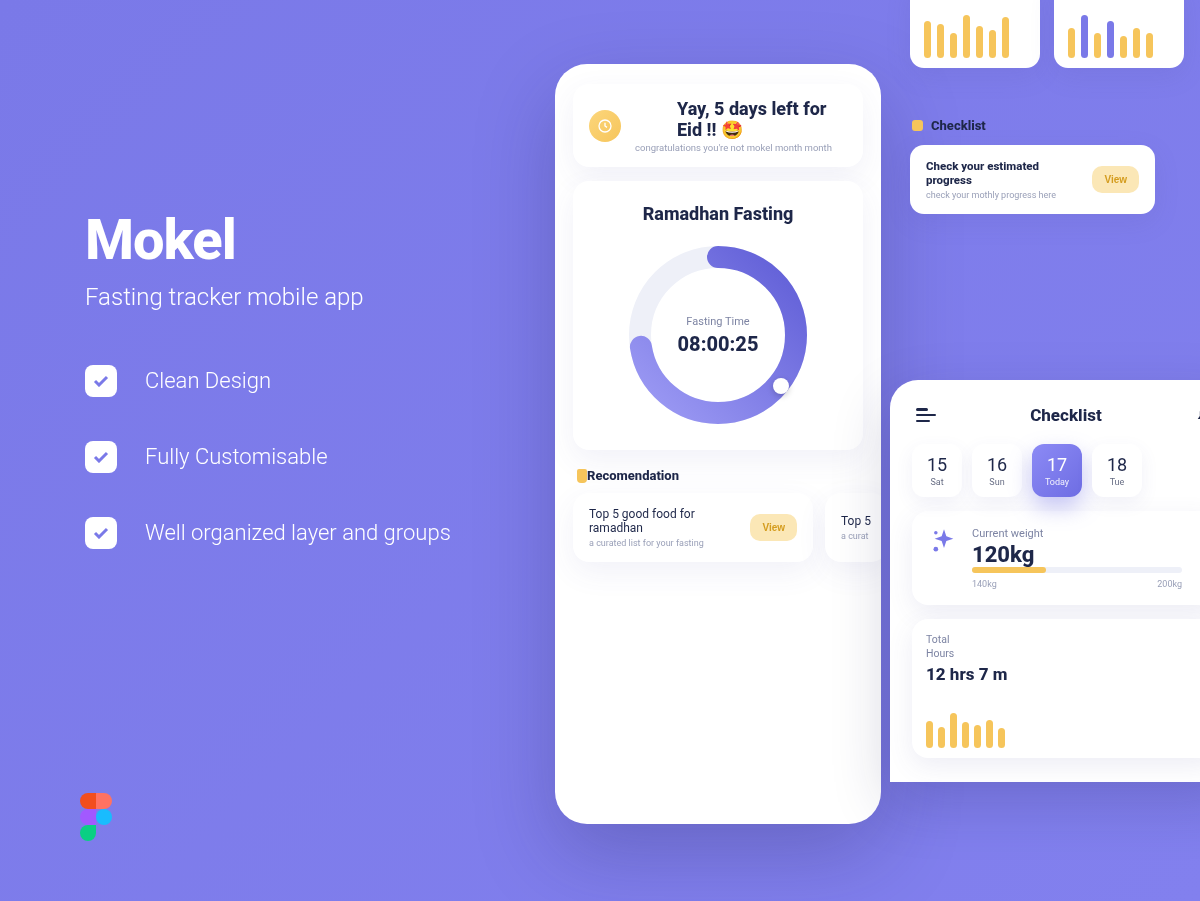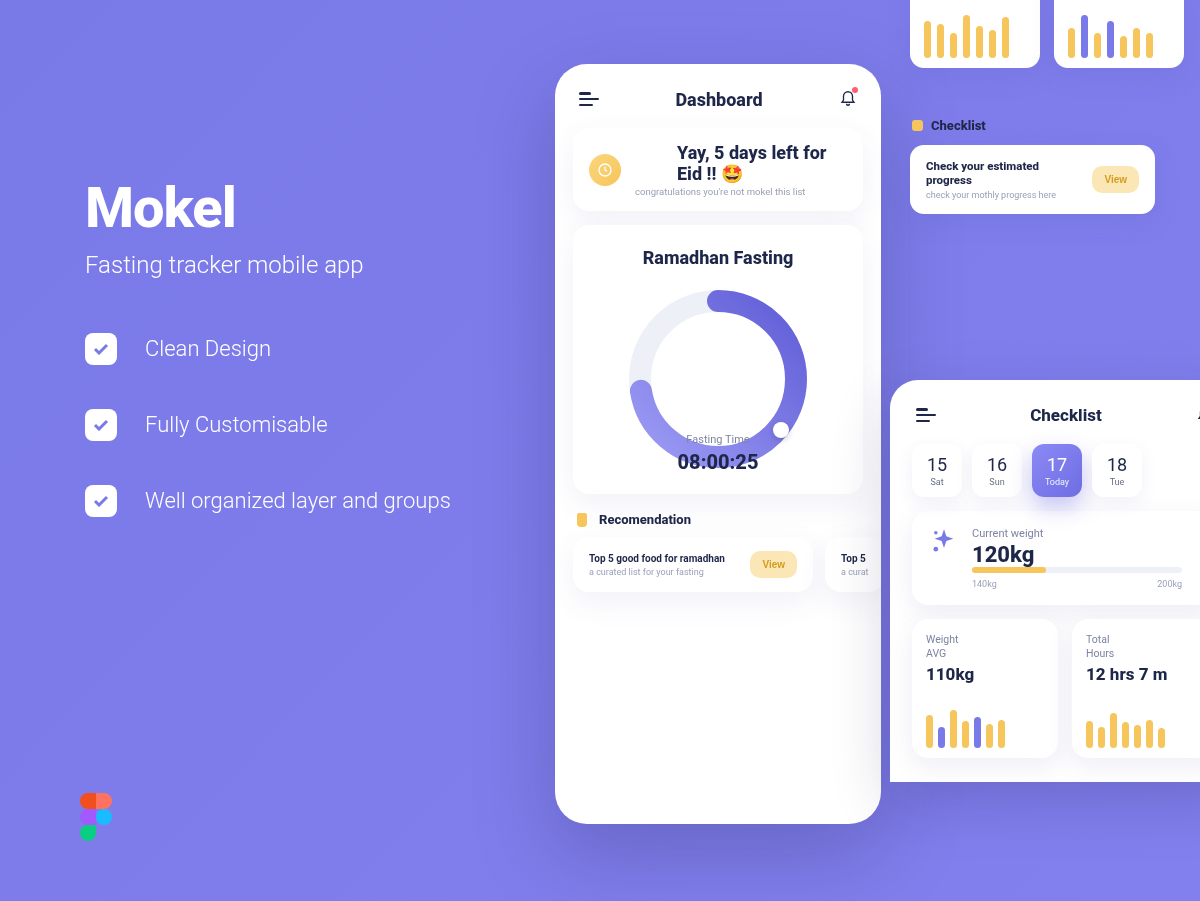--- a/index.html
+++ b/index.html
@@ -13,21 +13,21 @@
   position: relative;
 }
 
 
 .marketing {
   position: absolute;
   left: 85px;
   top: 175px;
   color: #fff;
 }
-.marketing h1 { font-size: 56px; font-weight: 800; letter-spacing: -1px; }
+.marketing h1 { font-size: 56px; font-weight: 800; letter-spacing: -1px; margin-top: 32px; }
 .marketing .subtitle { font-size: 24px; font-weight: 300; margin-top: 8px; line-height: 1.4; max-width: 340px; }
 .features { margin-top: 50px; }
 .feature { display: flex; align-items: center; gap: 28px; margin-bottom: 44px; font-size: 22px; font-weight: 300; max-width: 380px; }
 .check-box { width: 32px; height: 32px; background: #fff; border-radius: 8px; display: flex; align-items: center; justify-content: center; flex-shrink: 0; }
 .check-box svg { stroke: #7a79e8; stroke-width: 3; fill: none; }
 
 
 .figma-logo { position: absolute; left: 80px; bottom: 56px; }
 
 
@@ -63,38 +63,38 @@
 .alert-card { display:flex; gap:14px; align-items:center; }
 .clock-badge { width:32px;height:32px;border-radius:50%;background:linear-gradient(135deg,#fcd67b,#f6c55b);display:flex;align-items:center;justify-content:center;flex-shrink:0;}
 .clock-badge svg { stroke:#fff;fill:none;stroke-width:2;}
 .alert-title { font-weight:800; font-size:18px; color:#1e2749;margin-left:42px; }
 .alert-sub { font-size:9.5px; color:#9aa0b8; margin-top:2px; }
 
 .ring-card { margin-top: 14px; text-align:center; padding:22px 20px 20px; }
 .ring-title { font-weight:800; font-size:18px; margin-bottom:16px;}
 .ring-wrap { position:relative; width:190px;height:190px;margin:0 auto;}
 .ring-wrap svg { transform: rotate(-90deg); }
-.ring-center { position:absolute;inset:0;display:flex;flex-direction:column;align-items:center;justify-content:flex-end; }
+.ring-center { position:absolute;inset:0;display:flex;flex-direction:column;align-items:center;justify-content:center; }
 .ring-label { font-size:11px; color:#7d84a3; }
 .ring-time { font-weight:800; font-size:20px; color:#1e2749; margin-top:4px;}
 .ring-knob { position:absolute; width:16px;height:16px;background:#fff;border-radius:50%;box-shadow:0 2px 6px rgba(0,0,0,0.2); right:24px; bottom:36px;}
 
 .time-row { display:flex; justify-content:space-between; margin-top:26px; padding:0 8px; }
 .time-col { text-align:left; }
 .time-label { font-size:11px; color:#7d84a3; }
 .time-val { font-weight:800; font-size:14px; color:#7a79e8; margin-top:4px; }
 
-.section-hdr { display:flex; align-items:flex-end; gap:12px; margin:18px 0 10px 4px; }
+.section-hdr { display:flex; align-items:flex-end; gap:0; margin:18px 0 10px 4px; }
 .section-hdr .ribbon { width:10px;height:14px;background:#f6c55b;border-radius:2px 2px 4px 4px; }
 .section-hdr .txt { font-weight:800; font-size:13px; }
 
 .rec-row { display:flex; gap:12px; }
 .rec-card { flex:0 0 240px; display:flex; align-items:center; justify-content:space-between; gap:10px; }
 .rec-card.small { flex:0 0 auto; }
-.rec-title { font-weight:700; font-size:10px; }
+.rec-title { font-weight:400; font-size:12px; }
 .rec-sub { font-size:9px; color:#9aa0b8; margin-top:3px; }
 .view-btn { background:#fbe7b6; color:#d49c1e; font-size:10px; font-weight:700; padding:8px 12px; border-radius:10px; border:none; cursor:pointer; }
 
 
 .side-wrap { position:absolute; right:-40px; top:-20px; width:330px; }
 .mini-charts { display:flex; gap:14px; margin-bottom:50px; }
 .mini-chart { background:#fff; border-radius:14px; box-shadow:0 8px 26px rgba(80,80,160,0.12); padding:16px 14px 10px; width:130px;height:88px; display:flex;align-items:flex-end;gap:6px; }
 .bar { width:7px; border-radius:4px; background:#e6e8f2; }
 .bar.y { background:#f6c55b; }
 .bar.p { background:#7a79e8; }
@@ -181,46 +181,31 @@
   <svg width="32" height="48" viewBox="0 0 32 48">
     <circle cx="24" cy="24" r="8" fill="#19bcfe"></circle>
     <path d="M8 0h8v16H8a8 8 0 010-16z" fill="#f24e1e"></path>
     <path d="M16 0h8a8 8 0 010 16h-8z" fill="#ff7262"></path>
     <path d="M8 16h8v16H8a8 8 0 010-16z" fill="#a259ff"></path>
     <path d="M8 32h8v8a8 8 0 11-8-8z" fill="#0acf83"></path>
   </svg>
 </div>
 
 <div class="phone">
-  <div class="phone-header">
-    <div class="menu-icon">
-        <span></span>
-        <span></span>
-        <span></span>
-      </div>
-    <div class="title">Dashboard</div>
-    <div class="bell">
-      <svg width="18" height="18" viewBox="0 0 24 24">
-          <path d="M18 16v-5a6 6 0 10-12 0v5l-2 3h16z"></path>
-          <path d="M10 21a2 2 0 004 0"></path>
-        </svg>
-      <div class="dot"></div>
-    </div>
-  </div>
 
   <div class="card alert-card">
     <div class="clock-badge">
       <svg width="16" height="16" viewBox="0 0 24 24">
           <circle cx="12" cy="12" r="9"></circle>
           <path d="M12 7v5l3 2"></path>
         </svg>
     </div>
     <div>
       <div class="alert-title">Yay, 5 days left for Eid !! 🤩</div>
-      <div class="alert-sub">congratulations you're not mokel this list</div>
+      <div class="alert-sub">congratulations you're not mokel month month</div>
     </div>
   </div>
 
   <div class="card ring-card">
     <div class="ring-title">Ramadhan Fasting</div>
     <div class="ring-wrap">
       <svg width="190" height="190" viewBox="0 0 190 190">
         <defs>
           <linearGradient id="rg" x1="0" y1="0" x2="1" y2="1">
             <stop offset="0%" stop-color="#9e9cf5"></stop>
@@ -348,34 +333,20 @@
         </div>
       <div class="w-range">
         <span>140kg</span>
         <span>200kg</span>
       </div>
     </div>
   </div>
 
   <div class="stat-row">
     <div class="stat-card">
-      <div class="stat-label" style="white-space:pre-line">Weight
-AVG</div>
-      <div class="stat-val">110kg</div>
-      <div class="stat-bars" id="mc2">
-          <div class="bar y" style="height: 62%;"></div>
-          <div class="bar p" style="height: 40%;"></div>
-          <div class="bar y" style="height: 70%;"></div>
-          <div class="bar y" style="height: 50%;"></div>
-          <div class="bar p" style="height: 58%;"></div>
-          <div class="bar y" style="height: 45%;"></div>
-          <div class="bar y" style="height: 52%;"></div>
-        </div>
-    </div>
-    <div class="stat-card">
       <div class="stat-label" style="white-space:pre-line">Total
 Hours</div>
       <div class="stat-val">12 hrs 7 m</div>
       <div class="stat-bars" id="mc3">
           <div class="bar y" style="height: 50%;"></div>
           <div class="bar y" style="height: 40%;"></div>
           <div class="bar y" style="height: 66%;"></div>
           <div class="bar y" style="height: 48%;"></div>
           <div class="bar y" style="height: 44%;"></div>
           <div class="bar y" style="height: 52%;"></div>

